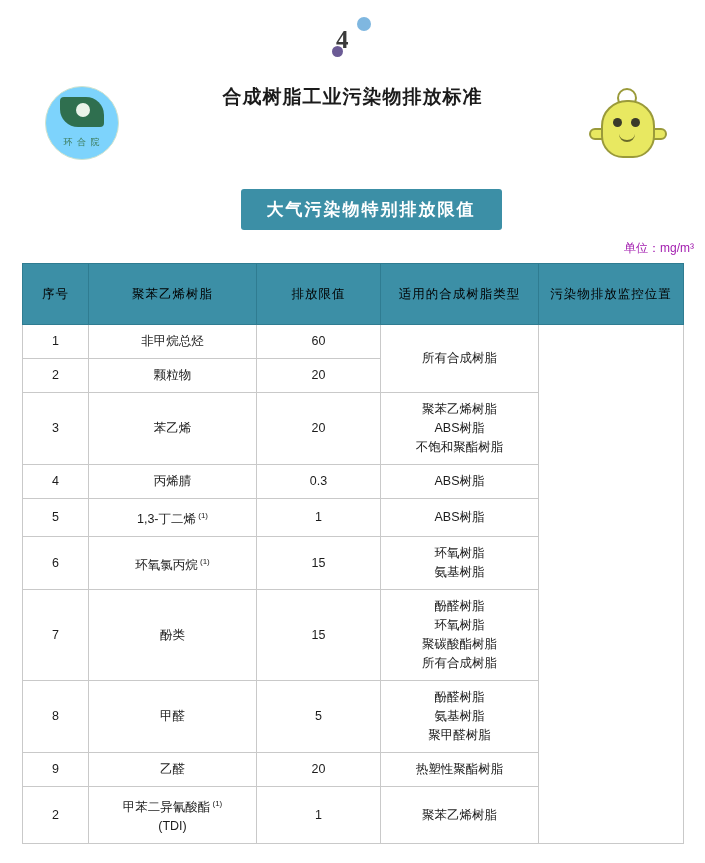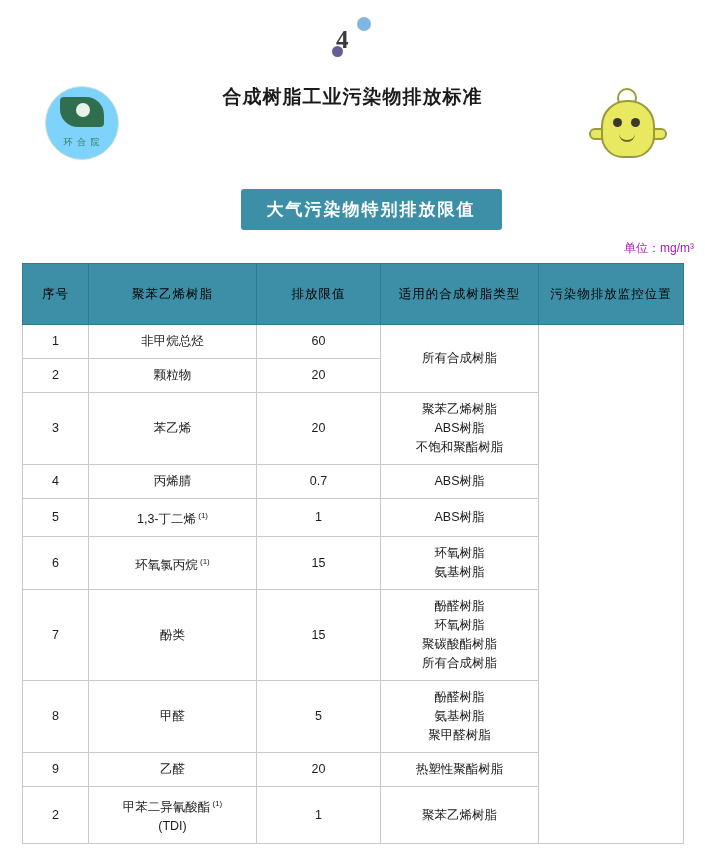--- a/index.html
+++ b/index.html
@@ -315,21 +315,21 @@
             <td>20</td>
             <td>
               <span class="sub-line">聚苯乙烯树脂</span>
               <span class="sub-line">ABS树脂</span>
               <span class="sub-line">不饱和聚酯树脂</span>
             </td>
           </tr>
           <tr>
             <td>4</td>
             <td>丙烯腈</td>
-            <td>0.7</td>
+            <td>0.3</td>
             <td>
               <span class="sub-line">ABS树脂</span>
             </td>
           </tr>
           <tr>
             <td>5</td>
             <td>1,3-丁二烯<sup class="note"> (1)</sup></td>
             <td>1</td>
             <td>
               <span class="sub-line">ABS树脂</span>

